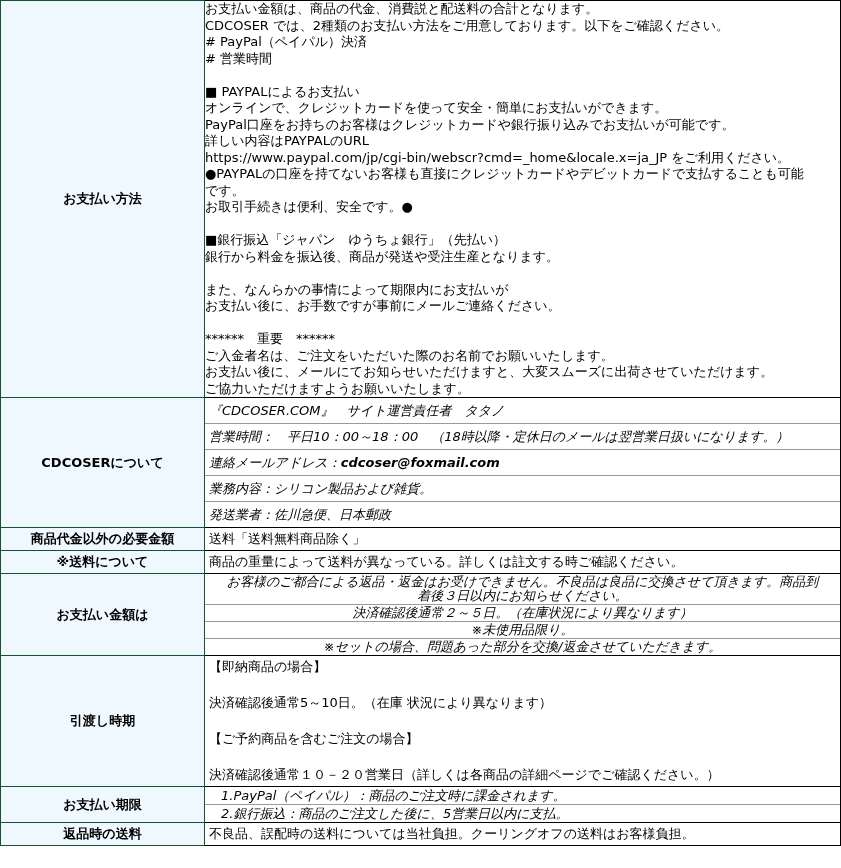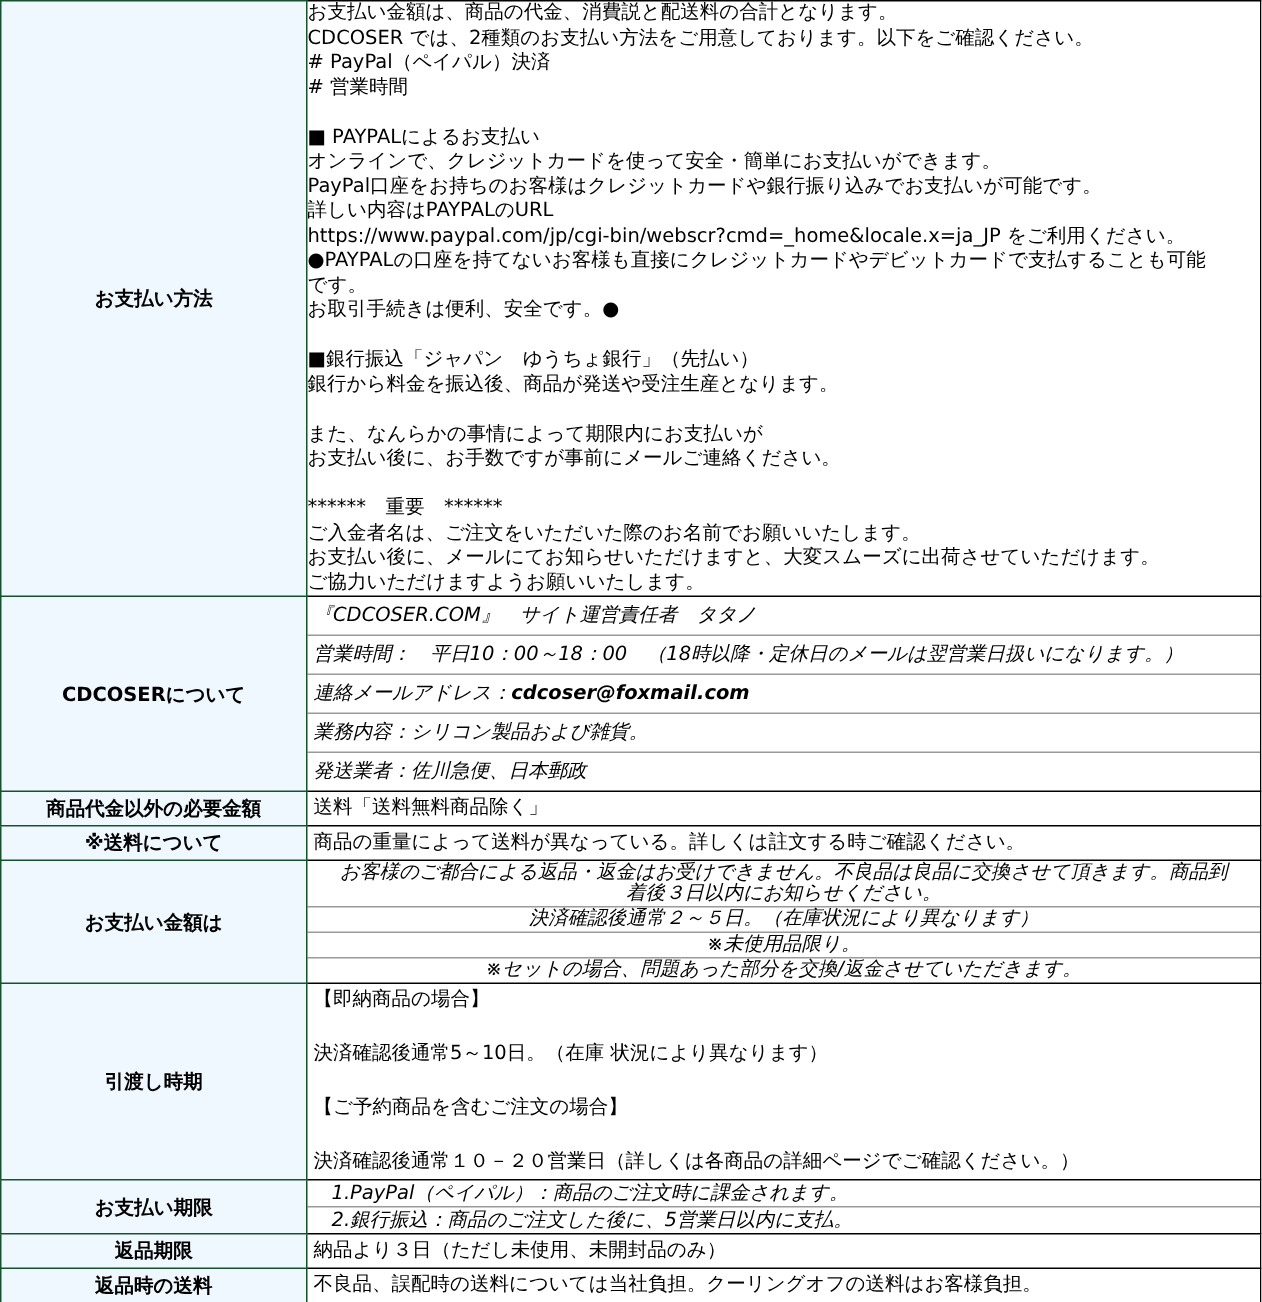--- a/index.html
+++ b/index.html
@@ -143,26 +143,20 @@
       <td class="deadline">
         <div class="sub">
           <div class="ln">1.PayPal（ペイパル）：商品のご注文時に課金されます。</div>
         </div>
         <div class="sub">
           <div class="ln">2.銀行振込：商品のご注文した後に、5営業日以内に支払。</div>
         </div>
       </td>
     </tr>
 
-    <tr>
-      <th>返品期限</th>
-      <td class="single">
-        <div class="ln">納品より３日（ただし未使用、未開封品のみ）</div>
-      </td>
-    </tr>
 
     <tr>
       <th>返品時の送料</th>
       <td class="single">
         <div class="ln">不良品、誤配時の送料については当社負担。クーリングオフの送料はお客様負担。</div>
       </td>
     </tr>
 
   </tbody>
 </table>

